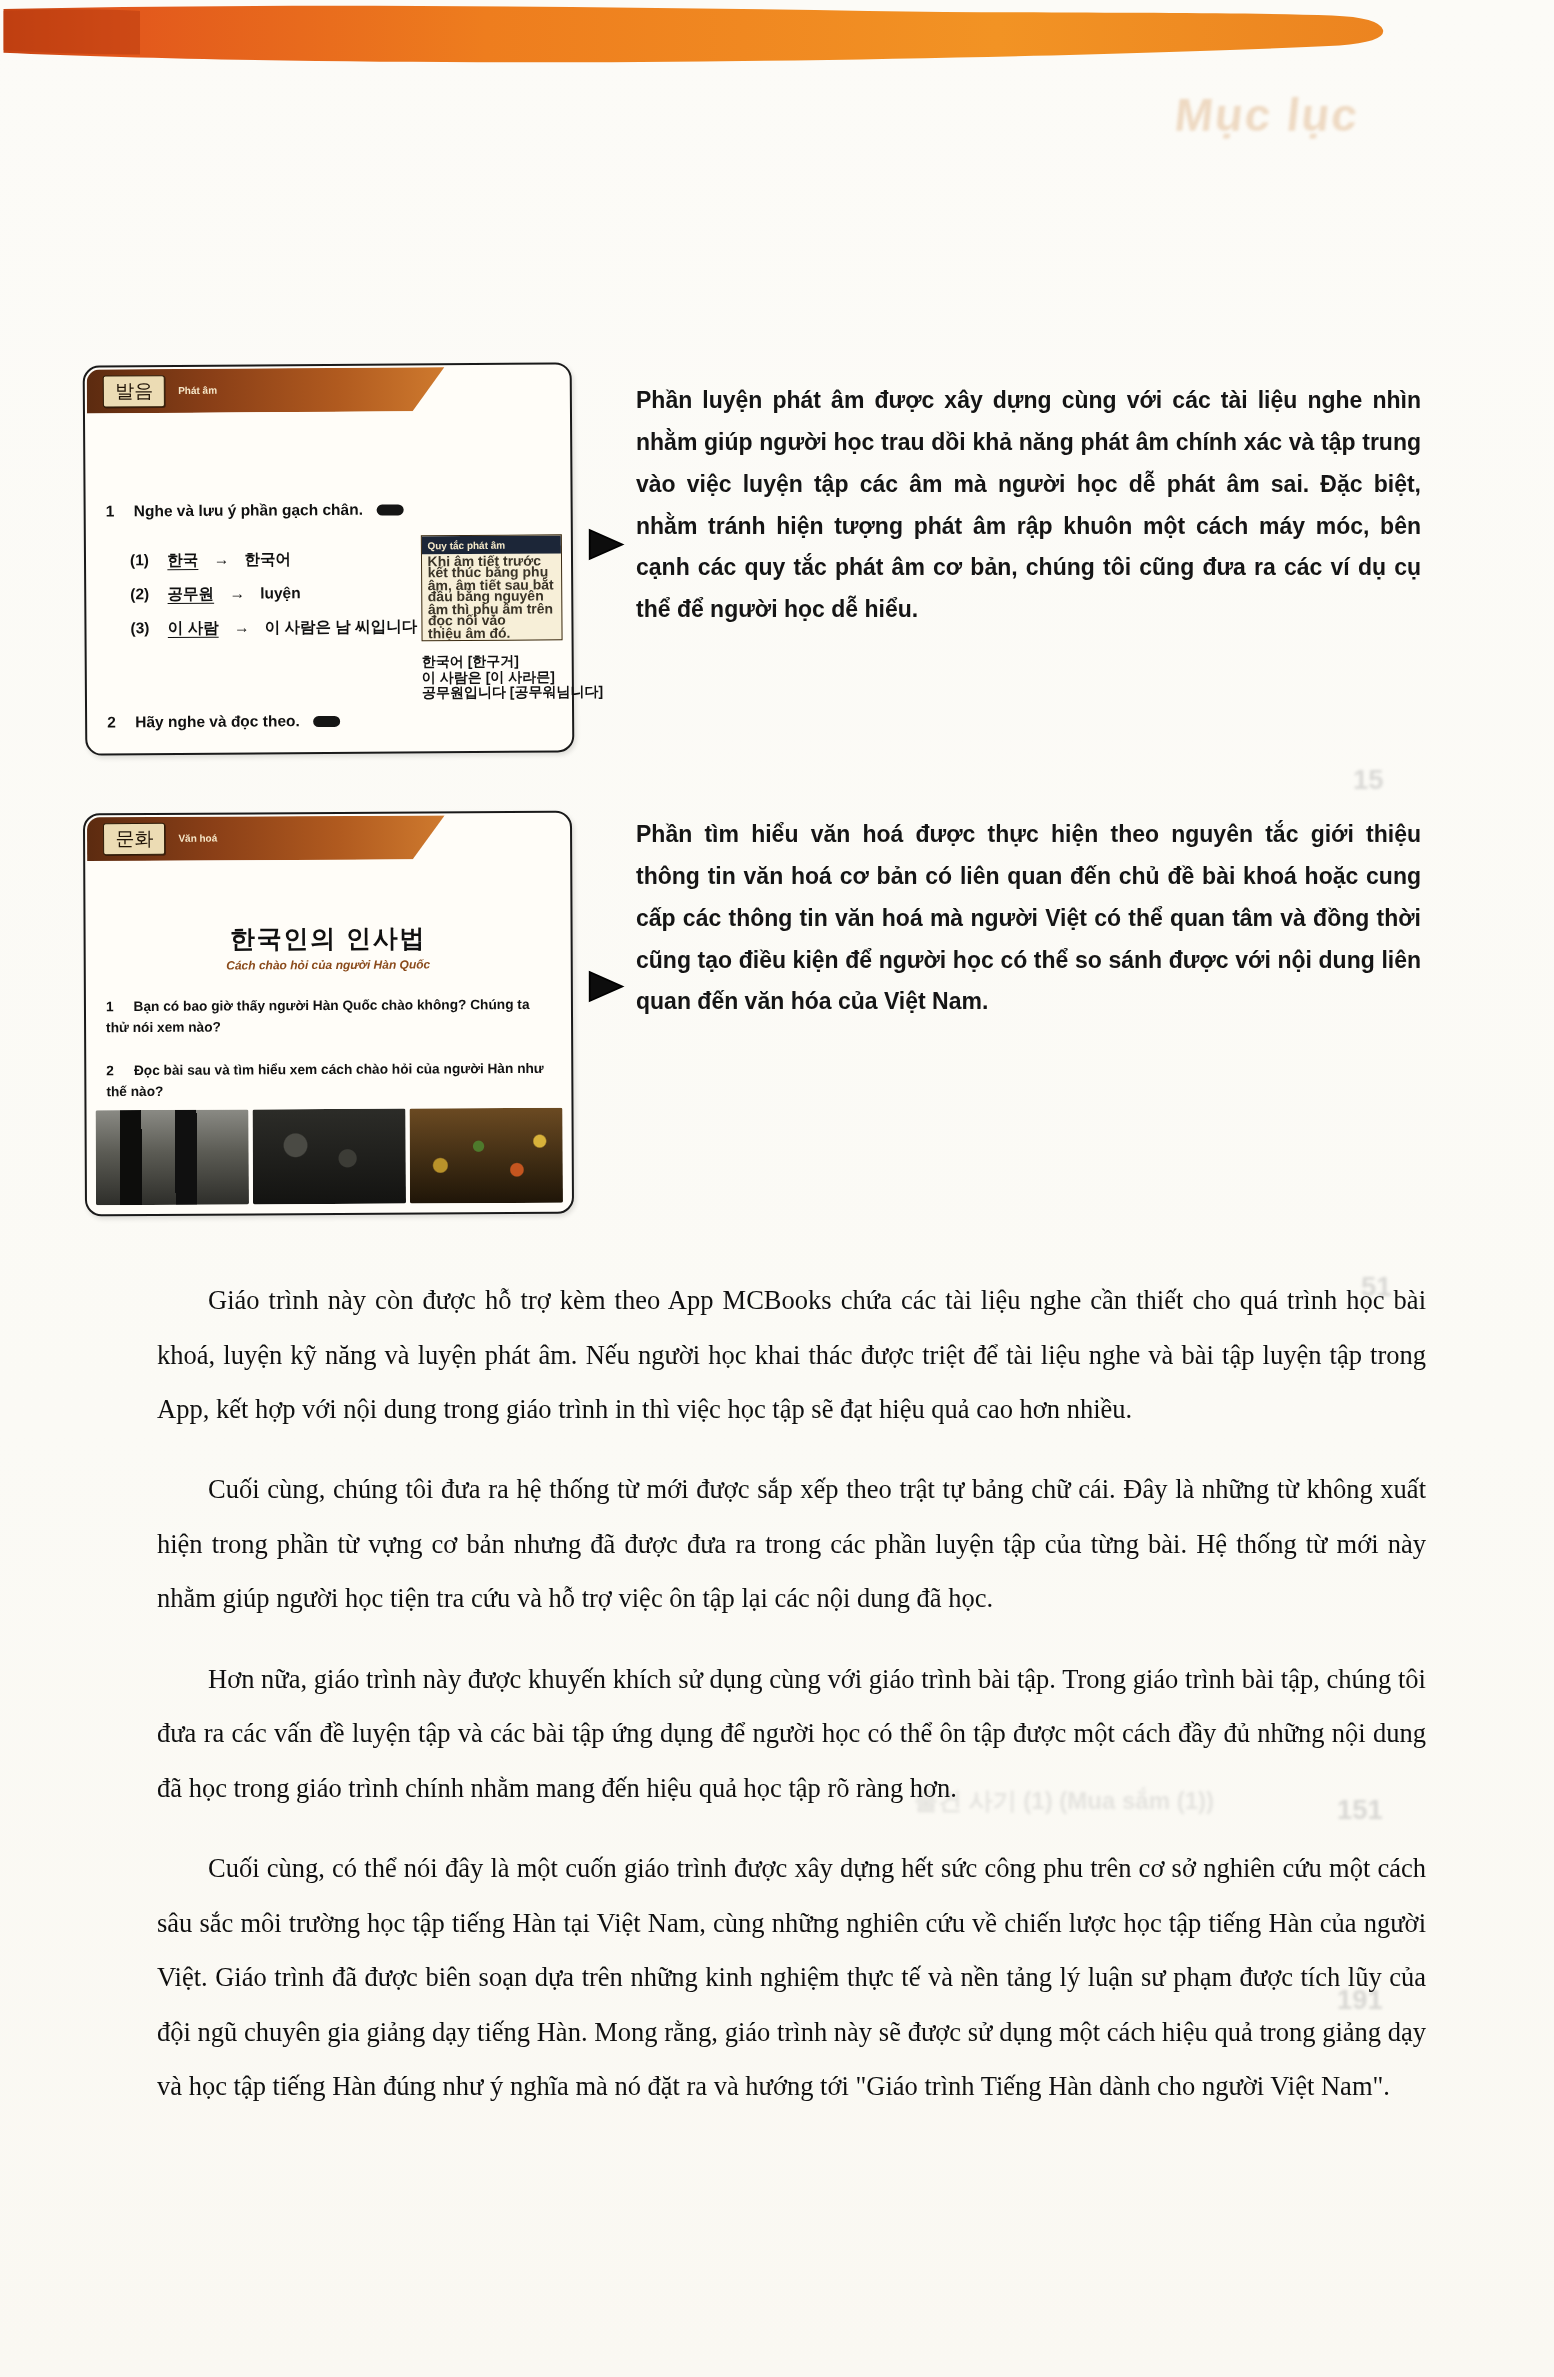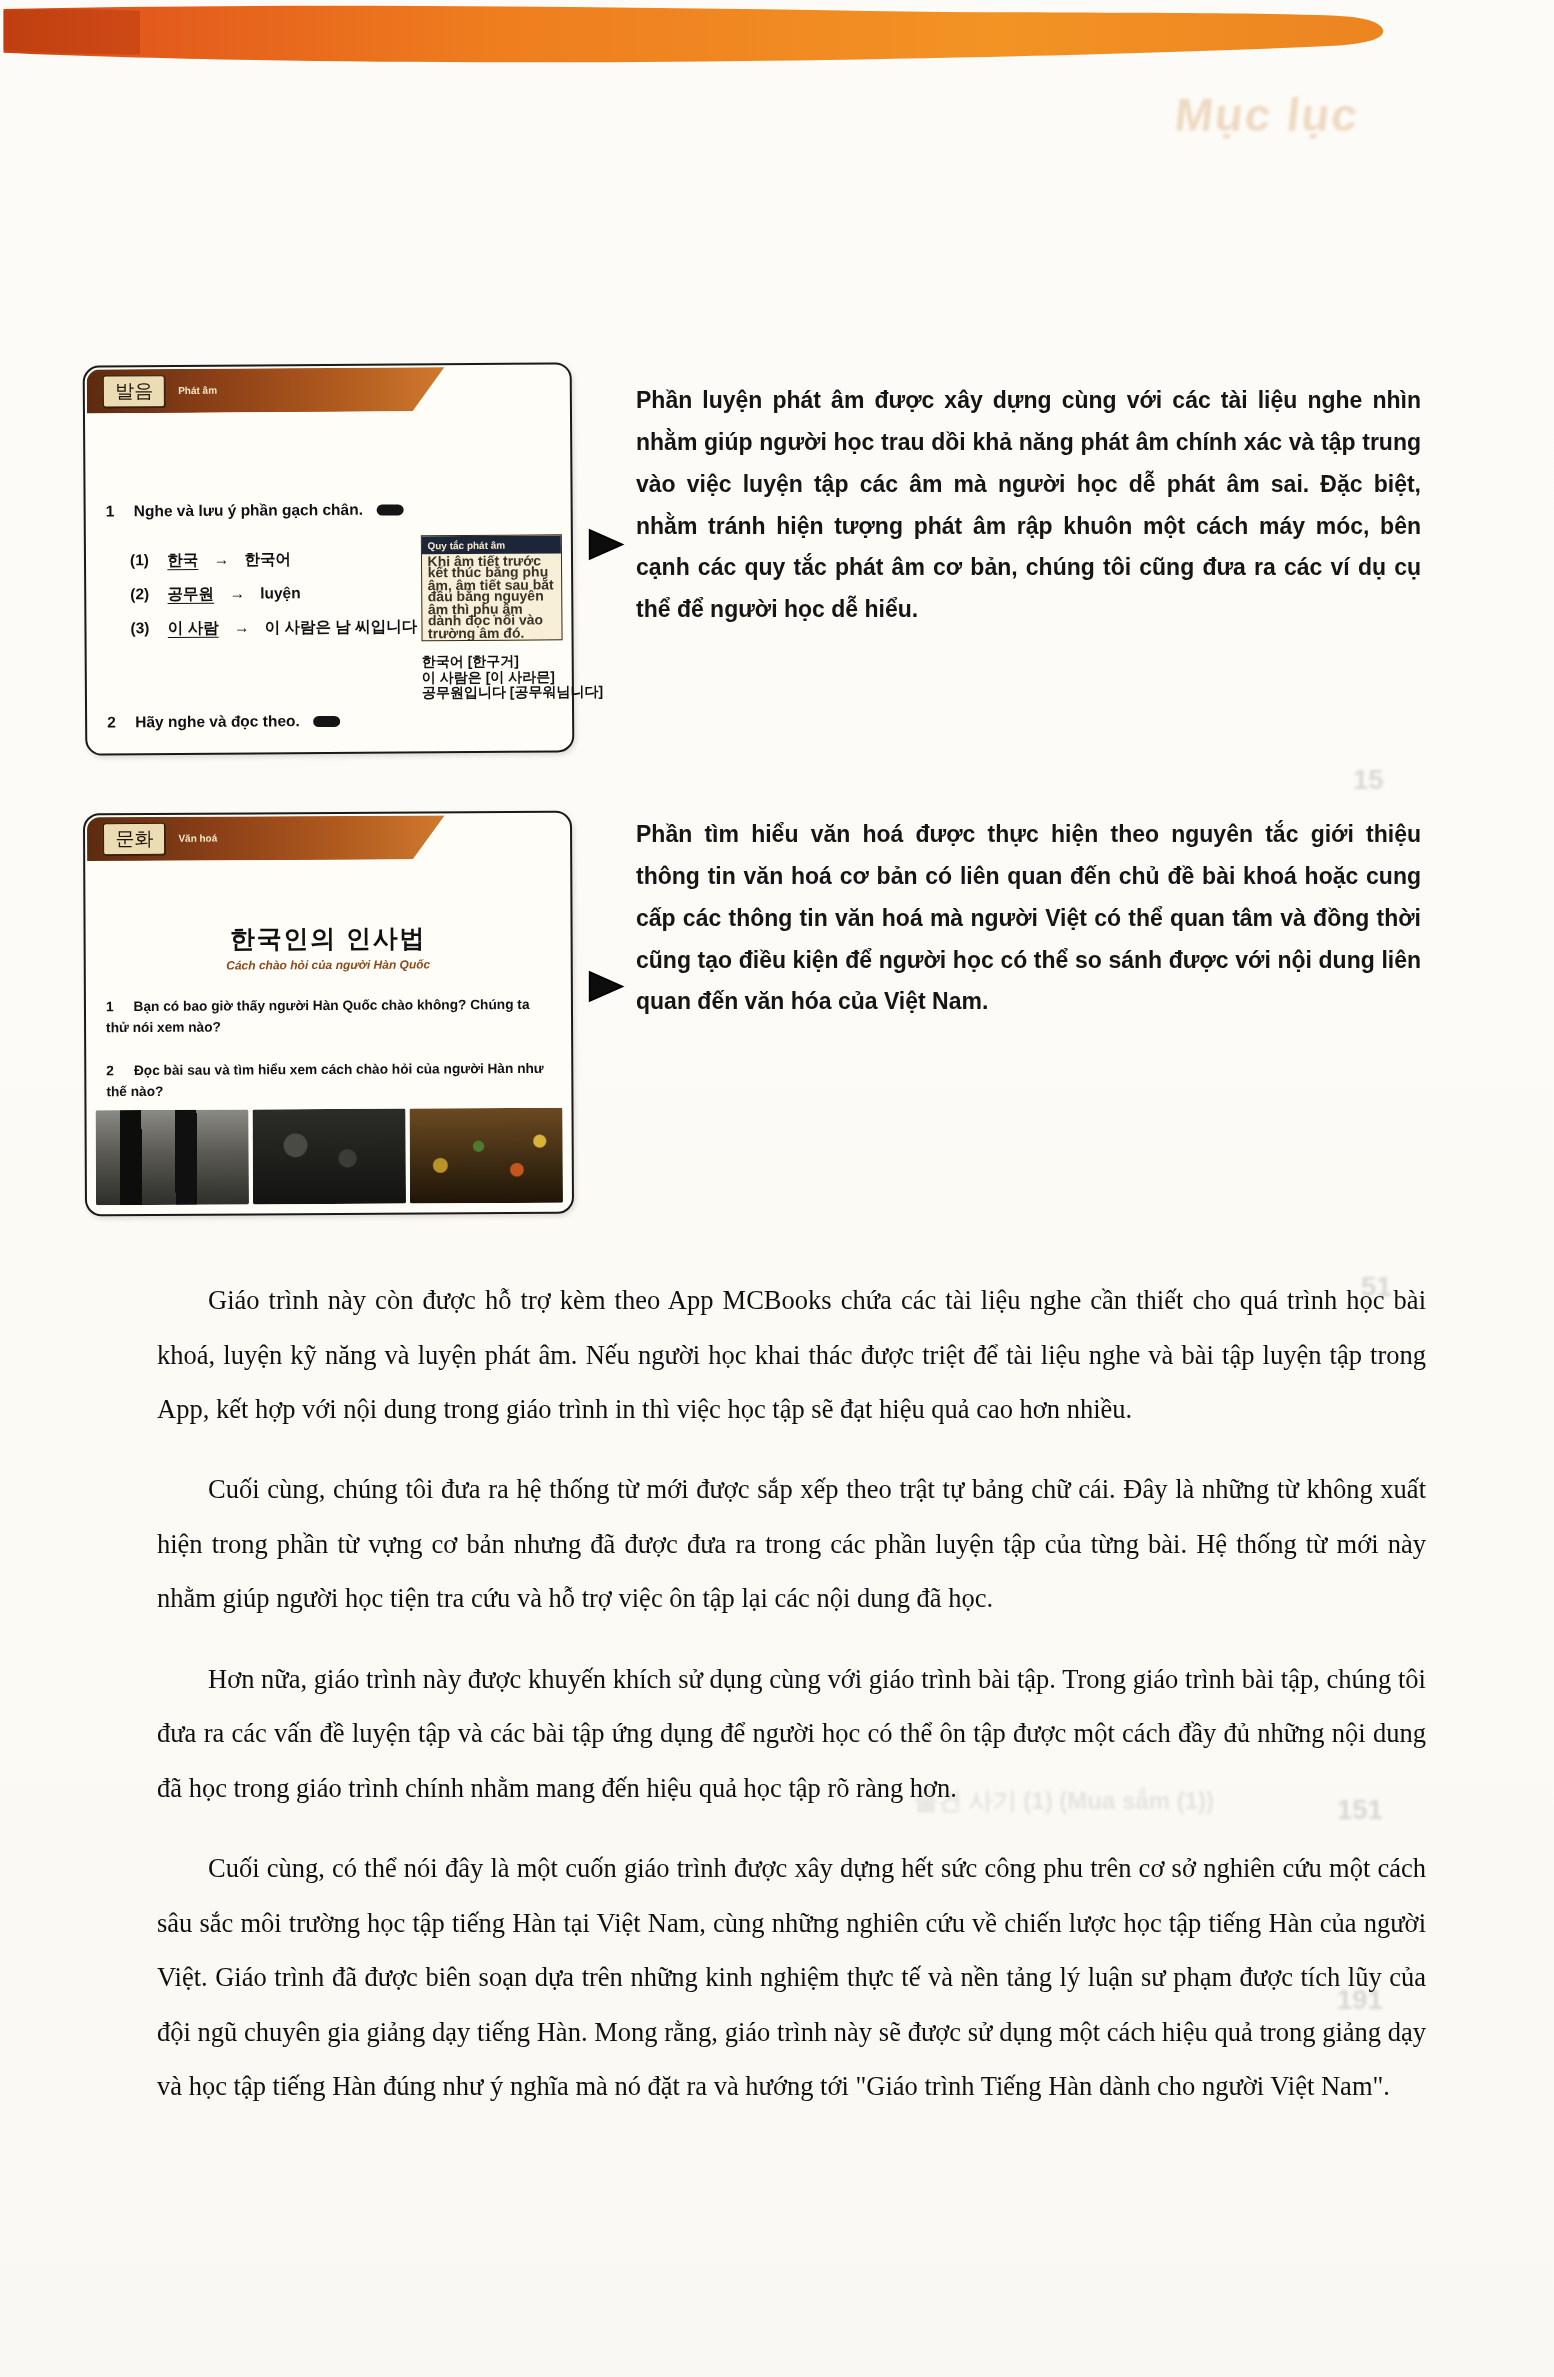--- a/index.html
+++ b/index.html
@@ -159,22 +159,22 @@
         <span class="earrow">→</span>
         <span class="eto">이 사람은 남 씨입니다</span>
       </div>
     </div>
 
     <div class="rulebox">
       <div class="rb-head">Quy tắc phát âm</div>
       <div class="rb-body">
         <p>Khi âm tiết trước kết thúc bằng phụ</p>
         <p>âm, âm tiết sau bắt đầu bằng nguyên</p>
-        <p>âm thì phụ âm dành đọc nối vào</p>
-        <p>trường âm đó.</p>
+        <p>âm thì phụ âm trên đọc nối vào</p>
+        <p>thiệu âm đó.</p>
       </div>
     </div>
     <div class="rb-samples">
       <div>한국어 [한구거]</div>
       <div>이 사람은 [이 사라믄]</div>
       <div>공무원입니다 [공무워님니다]</div>
     </div>
 
     <div class="row" style="top:346px;left:20px;">
       <span class="num">2</span>

